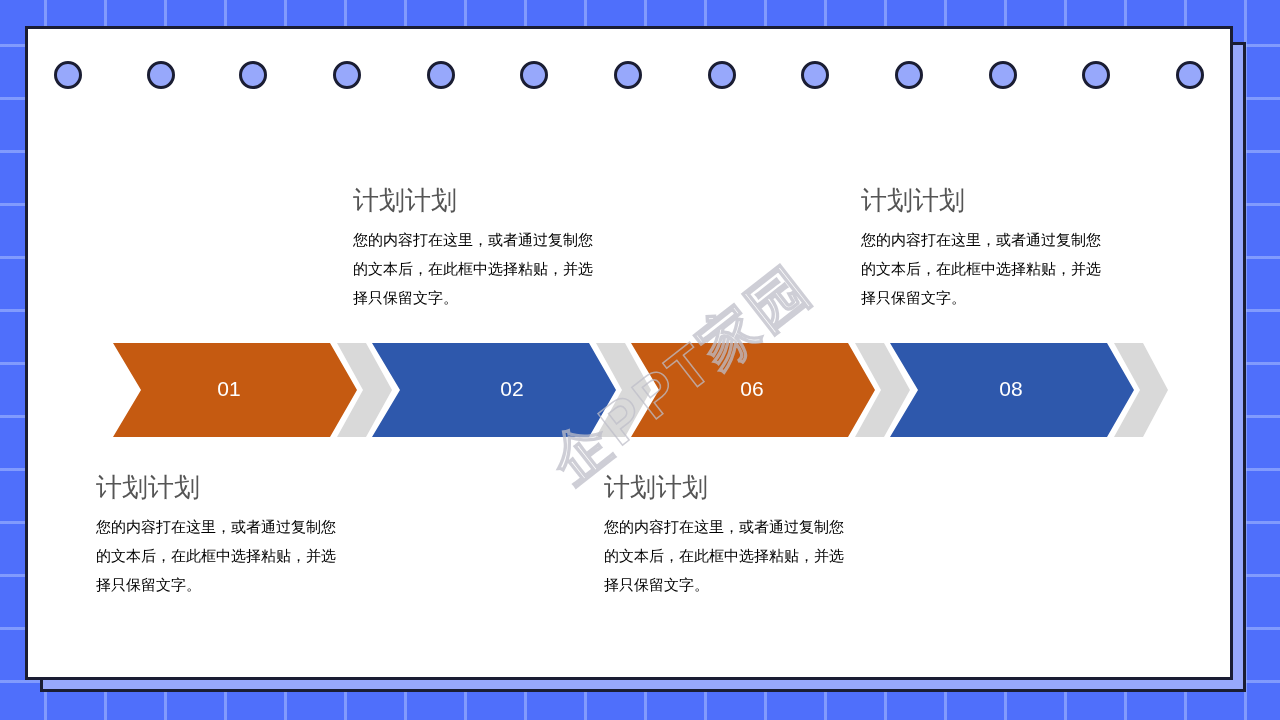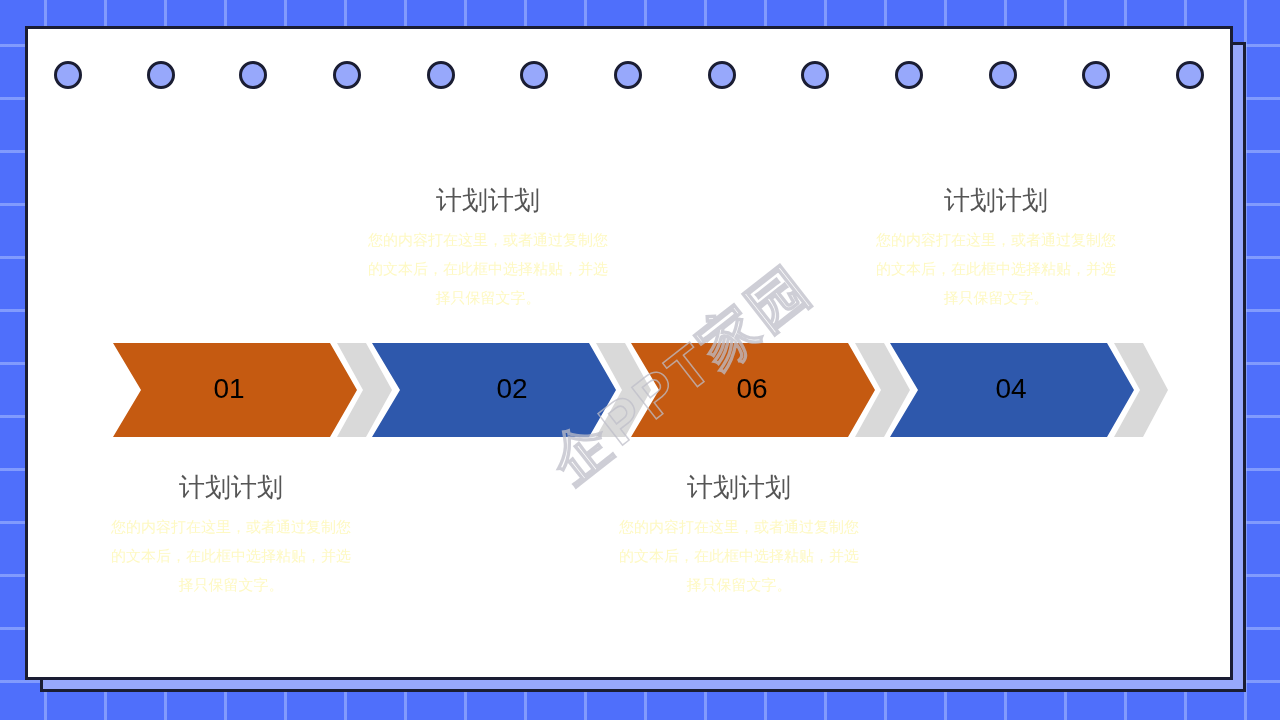--- a/index.html
+++ b/index.html
@@ -23,25 +23,25 @@
   }
   .holes { position:absolute; left:0; top:0; width:100%; height:100px; }
   .hole {
     position:absolute; top:32px; width:28px; height:28px; border-radius:50%;
     background:#97a8fb; border:3px solid #1a1d33; box-sizing:border-box;
   }
   .arrows { position:absolute; left:0; top:0; width:1280px; height:720px; pointer-events:none; }
   .arrows svg { position:absolute; left:0; top:0; }
   .step-num {
     position:absolute; top:369px; width:120px; text-align:center;
-    color:#000000; font-size:28px; line-height:40px;
+    color:#ffffff; font-size:21px; line-height:40px;
   }
-  .block { position:absolute; width:270px; text-align:center; color:#555555; }
+  .block { position:absolute; width:270px; color:#555555; }
   .block .title { font-size:26px; line-height:34px; color:#555555; margin-bottom:8px; }
-  .block .body { font-size:15px; line-height:29px; color:#fef9c3; }
+  .block .body { font-size:15px; line-height:29px; color:#000000; }
   .watermark {
     position:absolute; left:520px; top:300px; font-size:58px; color:transparent;
     -webkit-text-stroke:1.5px rgba(190,190,200,0.75);
     transform:rotate(-38deg); transform-origin:left top; white-space:nowrap;
     font-weight:bold; letter-spacing:4px;
   }
 </style>
 </head>
 <body>
 
@@ -75,21 +75,21 @@
     <polygon points="113,343 330,343 357,390 330,437 113,437 141,390" fill="#c55a11"></polygon>
     <polygon points="372,343 589,343 616,390 589,437 372,437 400,390" fill="#2e58ac"></polygon>
     <polygon points="631,343 848,343 875,390 848,437 631,437 659,390" fill="#c55a11"></polygon>
     <polygon points="890,343 1107,343 1134,390 1107,437 890,437 918,390" fill="#2e58ac"></polygon>
   </svg>
 </div>
 
 <div class="step-num" style="left:169px">01</div>
 <div class="step-num" style="left:452px">02</div>
 <div class="step-num" style="left:692px">06</div>
-<div class="step-num" style="left:951px">04</div>
+<div class="step-num" style="left:951px">08</div>
 
 <div class="block" style="left:353px; top:183px;">
   <div class="title">计划计划</div>
   <div class="body">
     <div>您的内容打在这里，或者通过复制您</div>
     <div>的文本后，在此框中选择粘贴，并选</div>
     <div>择只保留文字。</div>
   </div>
 </div>
 

